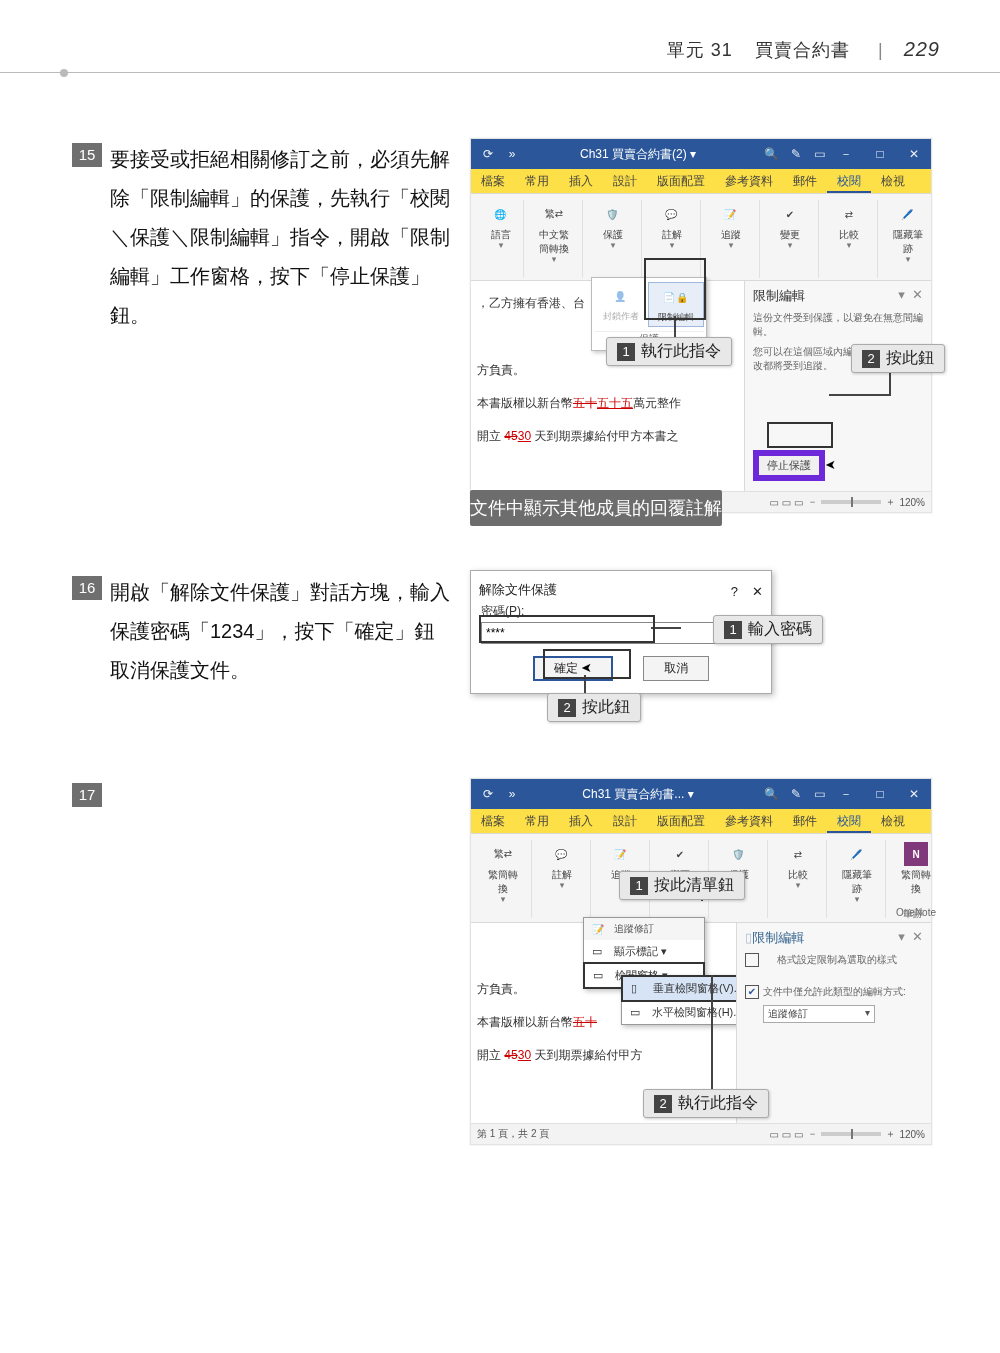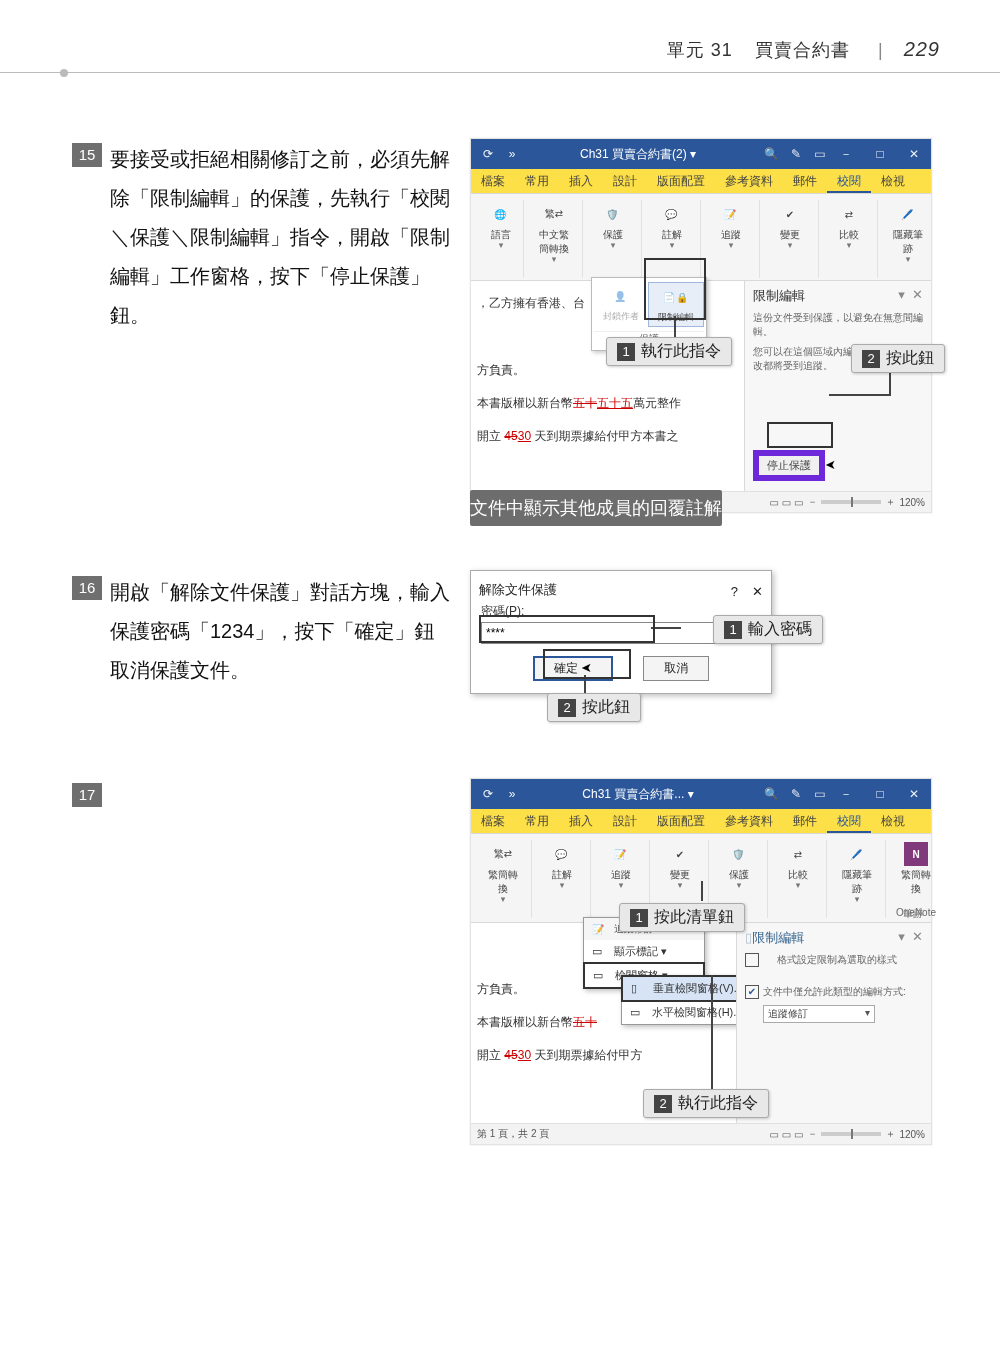--- a/index.html
+++ b/index.html
@@ -552,19 +552,19 @@
       <div class="zoom">
           <span>▭ ▭ ▭</span>
           <span>－</span>
           <div class="slider"></div>
           <span>＋</span>
           <span>120%</span>
         </div>
     </div>
 
     <div class="callline" style="left:230px; top:102px; width:2px; height:20px;"></div>
-    <div class="badge" style="left:148px; top:124px;"><span class="n">1</span><span>按此清單鈕</span></div>
+    <div class="badge" style="left:148px; top:92px;"><span class="n">1</span><span>按此清單鈕</span></div>
 
     <div class="callline" style="left:240px; top:196px; width:2px; height:118px;"></div>
     <div class="badge" style="left:172px; top:310px;"><span class="n">2</span><span>執行此指令</span></div>
   </div>
 
 </div>
 
 </body></html>

